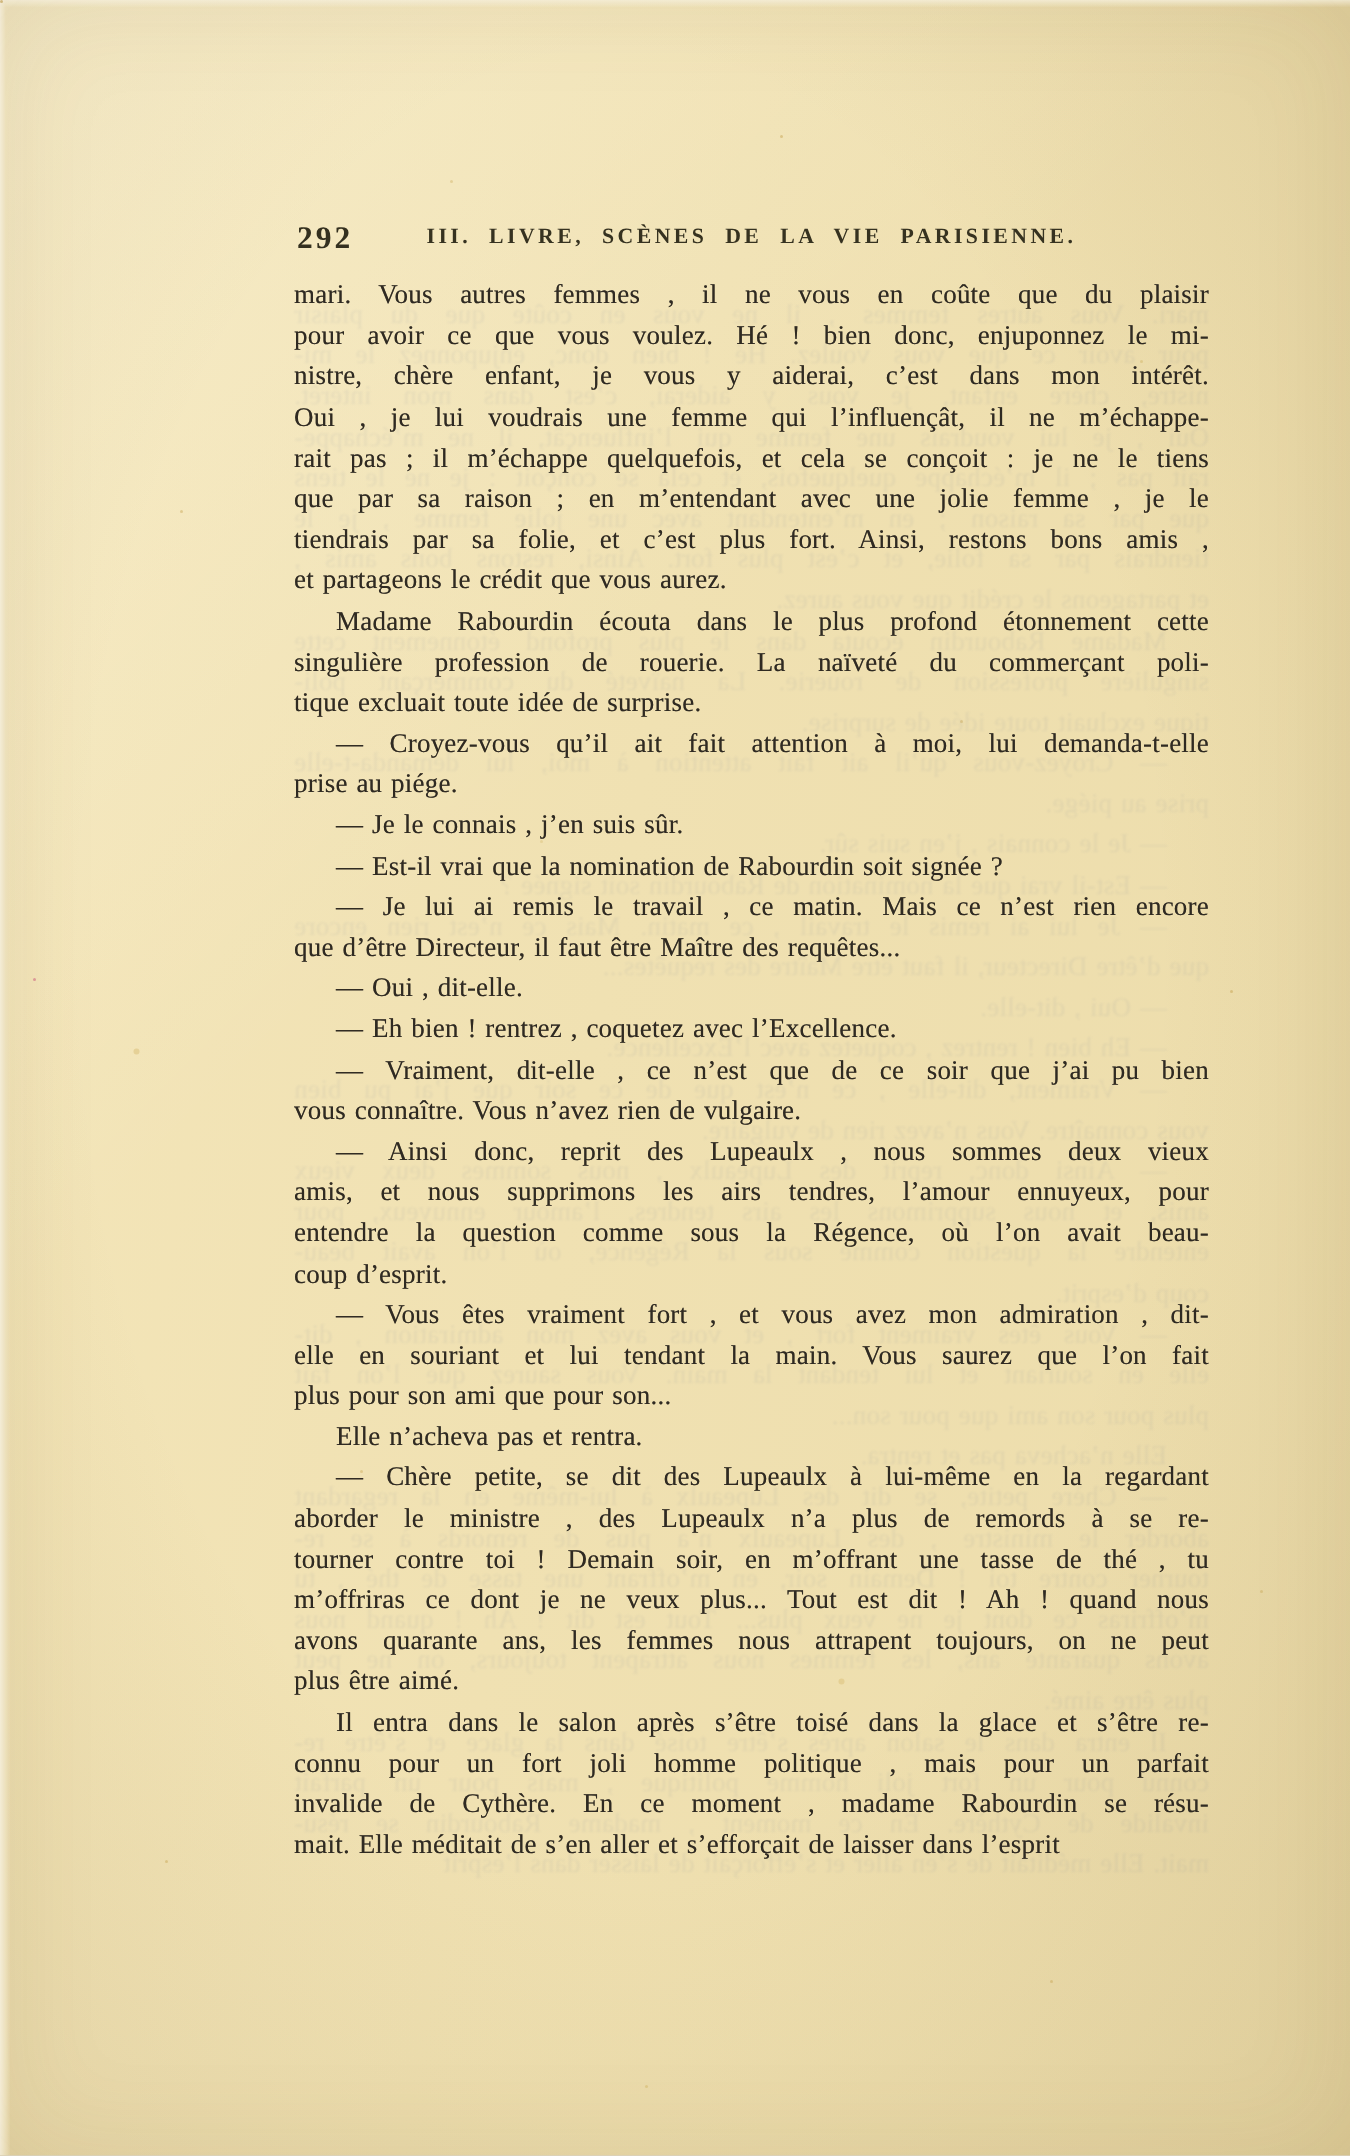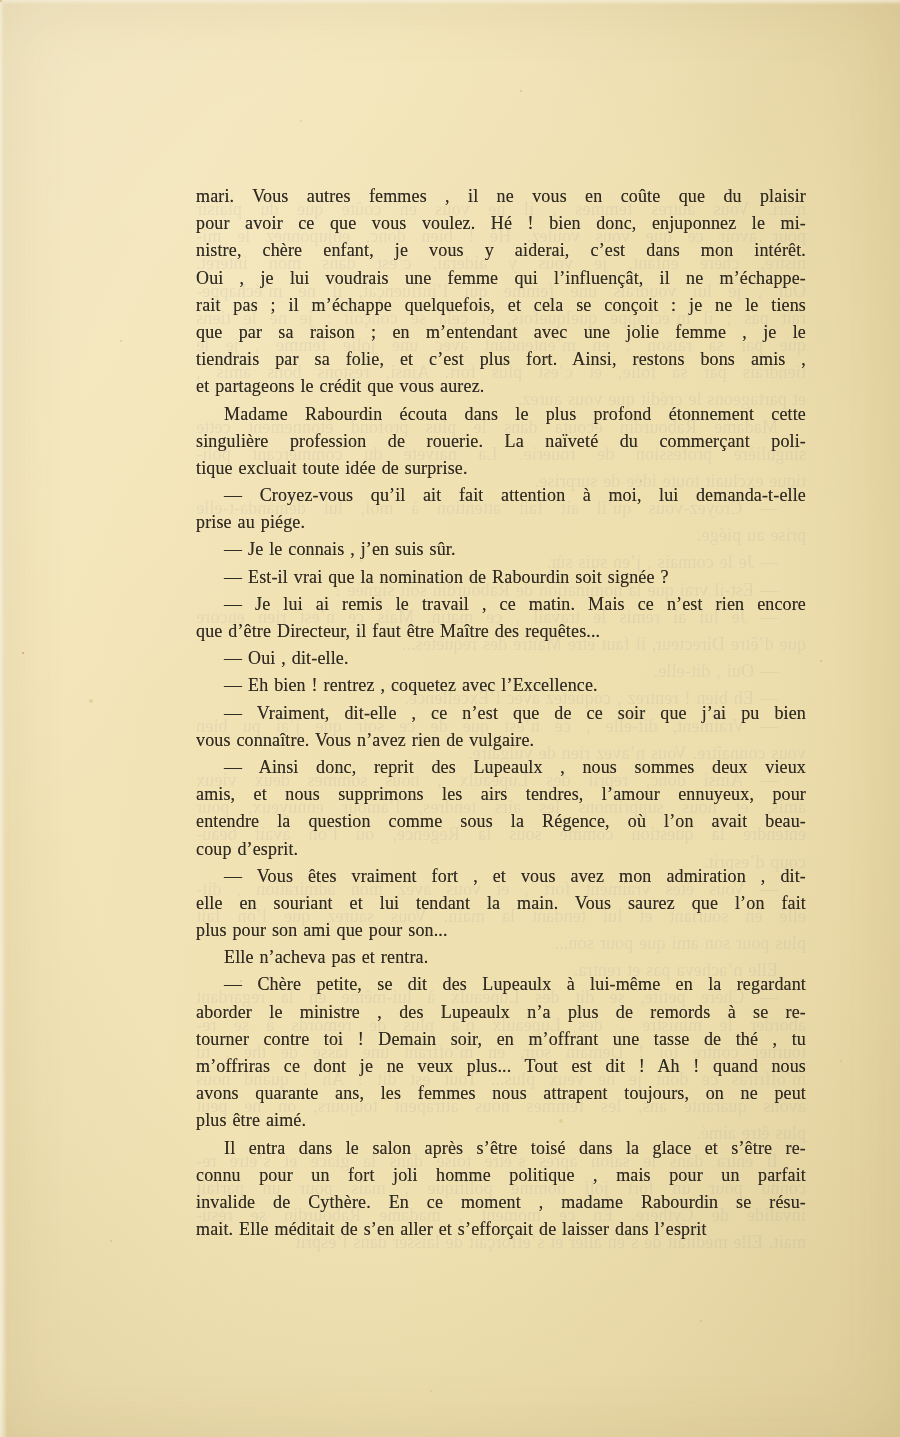--- a/index.html
+++ b/index.html
@@ -152,20 +152,24 @@
         <div class="line last">plus être aimé.</div>
       </div>
       <div class="paragraph">
         <div class="line just first">Il entra dans le salon après s’être toisé dans la glace et s’être re-</div>
         <div class="line just">connu pour un fort joli homme politique , mais pour un parfait</div>
         <div class="line just">invalide de Cythère. En ce moment , madame Rabourdin se résu-</div>
         <div class="line last">mait. Elle méditait de s’en aller et s’efforçait de laisser dans l’esprit</div>
       </div>
     </div>
 
+  <div class="header">
+    <span class="pagenum">292</span>
+    <span class="running-title">III. LIVRE, SCÈNES DE LA VIE PARISIENNE.</span>
+  </div>
 
   <div class="textblock" id="textblock">
       <div class="paragraph">
         <div class="line just">mari. Vous autres femmes , il ne vous en coûte que du plaisir</div>
         <div class="line just">pour avoir ce que vous voulez. Hé ! bien donc, enjuponnez le mi-</div>
         <div class="line just">nistre, chère enfant, je vous y aiderai, c’est dans mon intérêt.</div>
         <div class="line just">Oui , je lui voudrais une femme qui l’influençât, il ne m’échappe-</div>
         <div class="line just">rait pas ; il m’échappe quelquefois, et cela se conçoit : je ne le tiens</div>
         <div class="line just">que par sa raison ; en m’entendant avec une jolie femme , je le</div>
         <div class="line just">tiendrais par sa folie, et c’est plus fort. Ainsi, restons bons amis ,</div>

